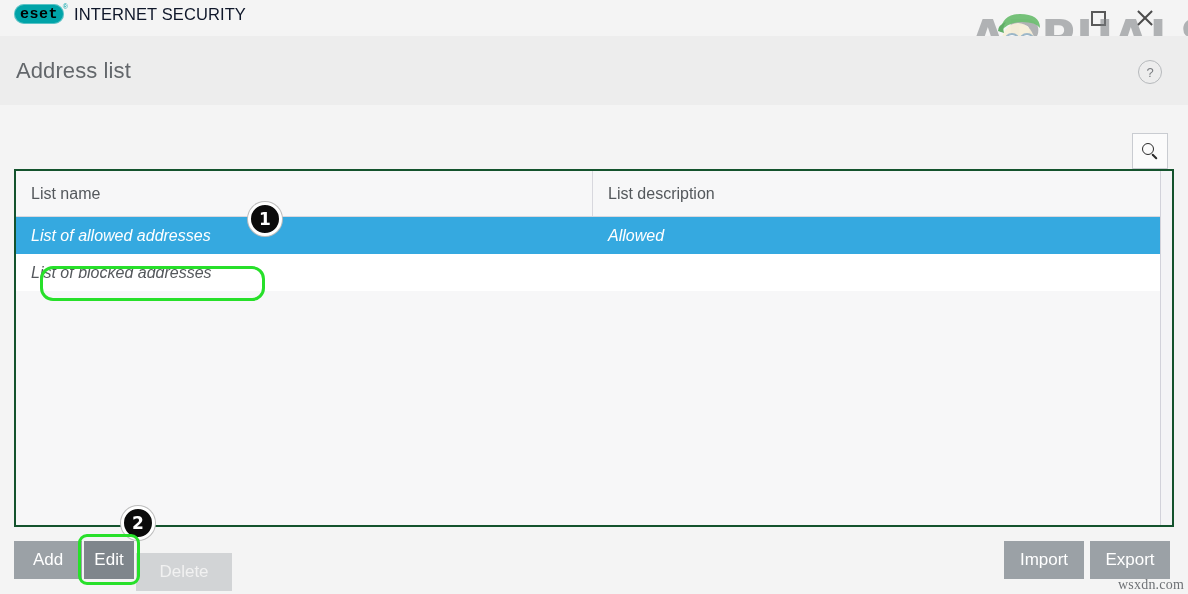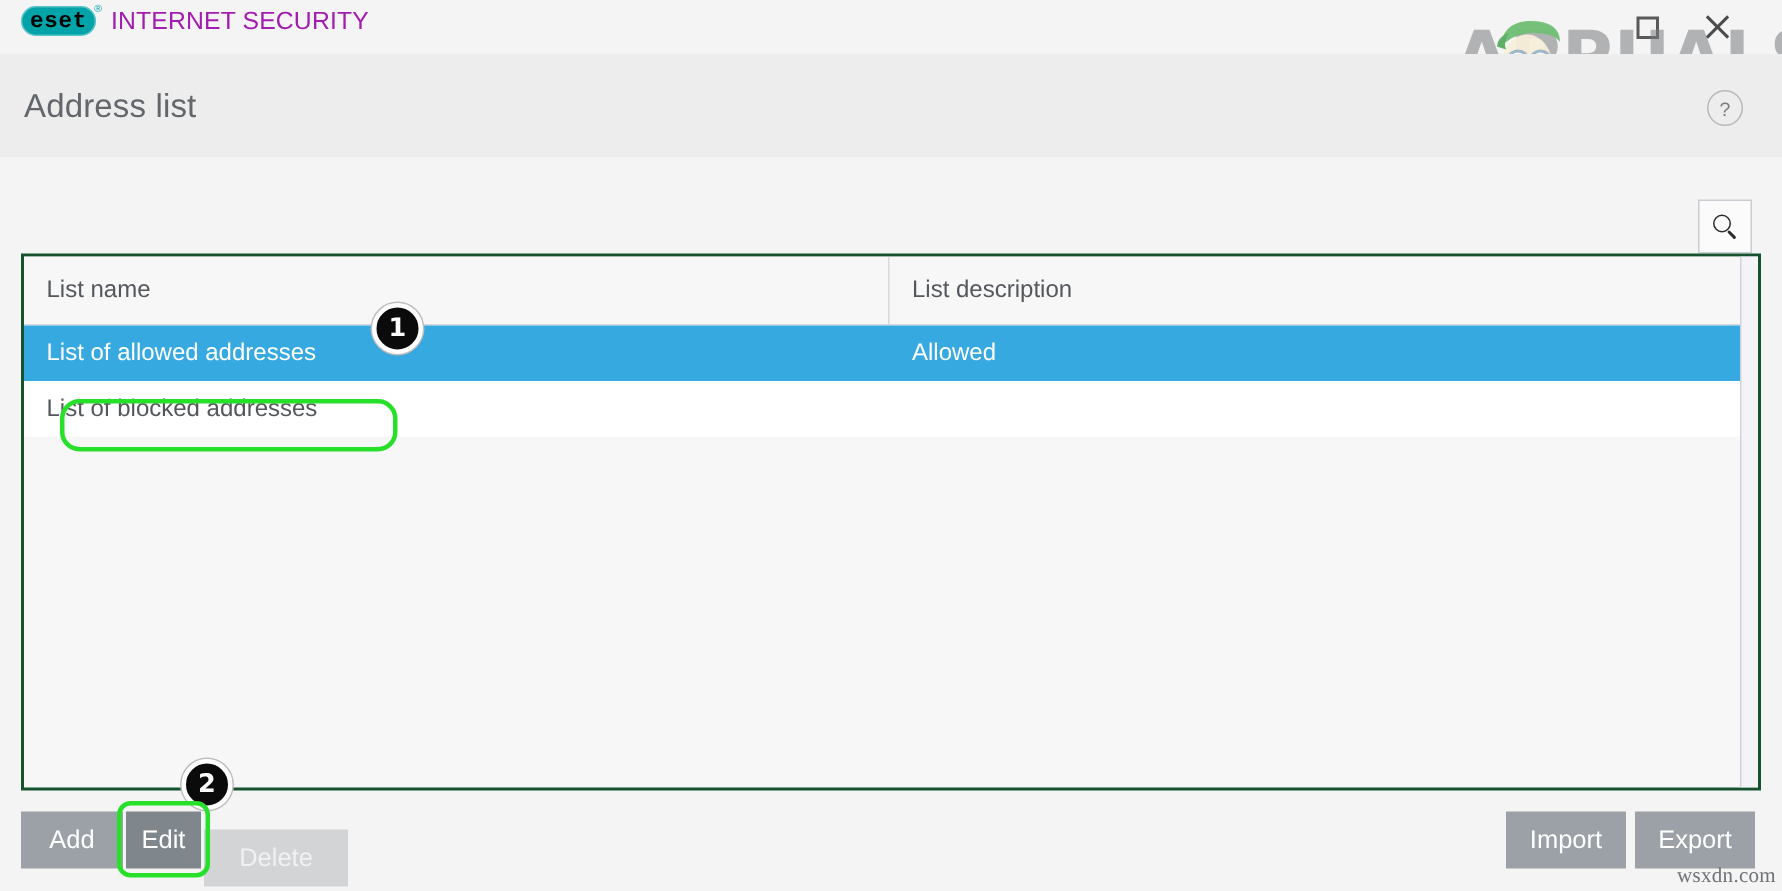--- a/index.html
+++ b/index.html
@@ -53,21 +53,21 @@
     line-height: 1;
     font-family: Liberation Mono, monospace;
   }
   .eset-logo .tm {
     position: absolute;
     right: -4px; top: -1px;
     font-size: 7px;
     color: #00a3a8;
   }
   .product-name {
-    color: #a21caf;
+    color: #0f172a;
     font-size: 16.5px;
     letter-spacing: 0.1px;
     white-space: nowrap;
   }
 
   .winctl {
     position: absolute;
     top: 0;
     height: 36px;
     display: flex;
@@ -222,21 +222,21 @@
     border-right: 1px solid #d8d8de;
     cursor: pointer;
     height: 45px;
     overflow: hidden;
     white-space: nowrap;
   }
   .th.c0 { width: 577px; }
   .th.c1 { width: 230px; }
   .th.c2 { width: 341px; border-right: none; }
 
-  .tbody { position: relative; }
+  .tbody { position: relative; font-style: italic; }
   .trow {
     display: flex;
     height: 37px;
     align-items: center;
     cursor: pointer;
   }
   .trow.odd  { background: #ffffff; }
   .trow.even { background: #f2f2f4; }
   .trow.selected { background: #35a9e0; }
   .td {

